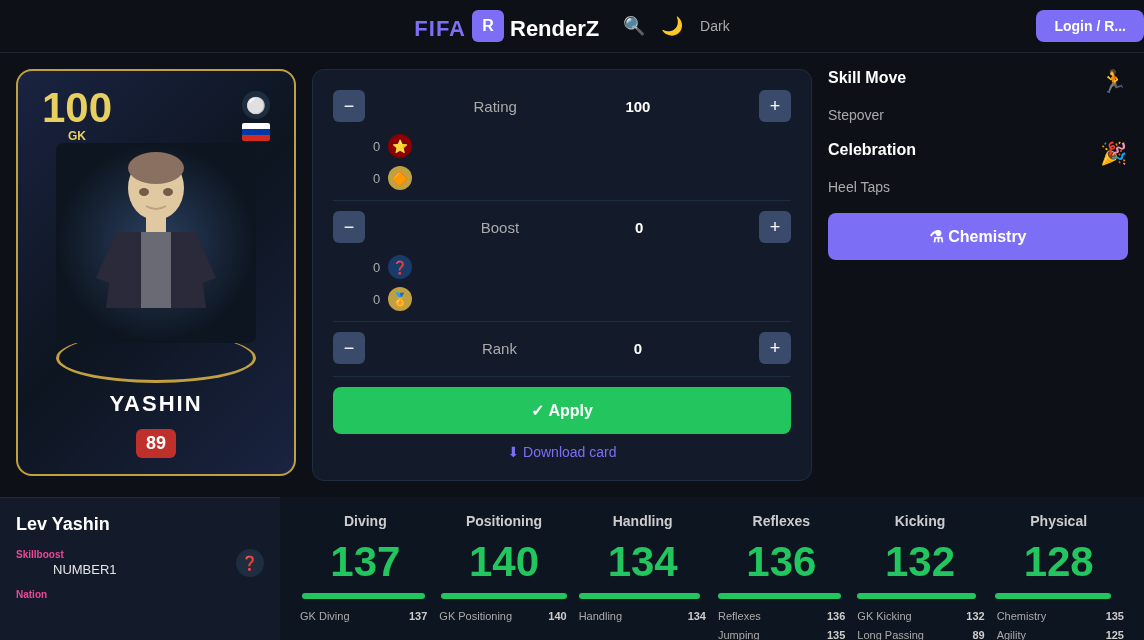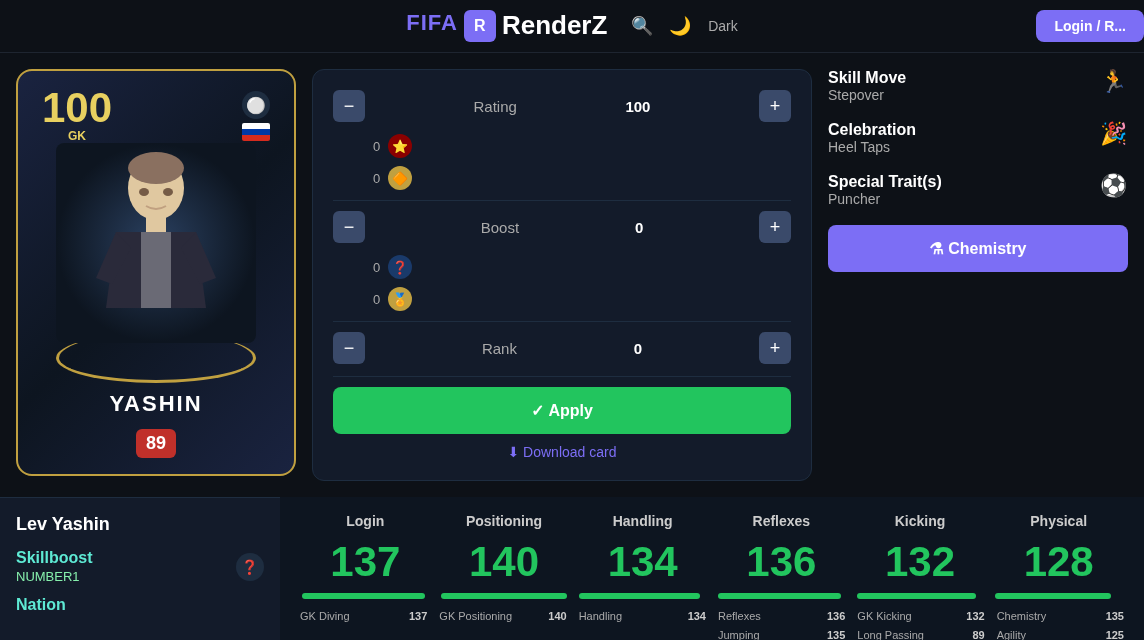--- a/index.html
+++ b/index.html
@@ -18,21 +18,21 @@
       display: flex;
       align-items: center;
       justify-content: center;
       padding: 10px 20px;
       border-bottom: 1px solid #1e2530;
       gap: 12px;
       position: relative;
     }
     .header-logo {
       display: flex;
-      align-items: flex-start;
+      align-items: flex-end;
       gap: 6px;
     }
     .logo-fifa {
       font-size: 22px;
       font-weight: 900;
       color: #7c6ef5;
       letter-spacing: 1px;
     }
     .logo-r-badge {
       background: #7c6ef5;
@@ -40,21 +40,21 @@
       font-weight: 900;
       font-size: 16px;
       width: 32px;
       height: 32px;
       border-radius: 6px;
       display: flex;
       align-items: center;
       justify-content: center;
     }
     .logo-renderz {
-      font-size: 26px;
+      font-size: 22px;
       font-weight: 700;
       color: #ffffff;
     }
     .region-select {
       background: #1e2530;
       color: #cccccc;
       border: 1px solid #2e3a4a;
       border-radius: 8px;
       padding: 6px 12px;
       font-size: 13px;
@@ -245,21 +245,21 @@
     }
     .trait-info {}
     .trait-title {
       font-size: 16px;
       font-weight: 700;
       color: #ffffff;
     }
     .trait-value {
       font-size: 14px;
       color: #aaaaaa;
-      margin-top: 0;
+      margin-top: 20px;
     }
     .trait-icon {
       font-size: 22px;
       color: #aaaaaa;
     }
     .chemistry-btn {
       background: #7c6ef5;
       color: white;
       border: none;
       border-radius: 8px;
@@ -288,28 +288,29 @@
       padding: 16px;
       border-top: 1px solid #1e2d40;
     }
     .player-name-big {
       font-size: 18px;
       font-weight: 700;
       color: #ffffff;
       margin-bottom: 14px;
     }
     .info-label {
-      font-size: 16px;
-      color: #5eead4;
+      font-size: 10px;
+      color: #ec4899;
       font-weight: 600;
       margin-bottom: 2px;
     }
     .info-value {
       font-size: 13px;
-      color: #86efac;
+      color: #e5e5e5;
+      margin-left: 37px;
     }
     .info-section {
       margin-bottom: 12px;
       display: flex;
       justify-content: space-between;
       align-items: center;
     }
     .info-icon-circle {
       width: 28px;
       height: 28px;
@@ -527,27 +528,20 @@
       </div>
       <div class="trait-icon">🏃</div>
     </div>
     <div class="trait-row">
       <div class="trait-info">
         <div class="trait-title">Celebration</div>
         <div class="trait-value">Heel Taps</div>
       </div>
       <div class="trait-icon">🎉</div>
     </div>
-    <div class="trait-row">
-      <div class="trait-info">
-        <div class="trait-title">Special Trait(s)</div>
-        <div class="trait-value">Puncher</div>
-      </div>
-      <div class="trait-icon">⚽</div>
-    </div>
     <button class="chemistry-btn">⚗ Chemistry</button>
   </div>
 </div>
 
 <div class="bottom-section">
 
   <div class="player-info-panel">
     <div class="player-name-big">Lev Yashin</div>
 
     <div class="info-section">
@@ -563,21 +557,21 @@
       <div>
         <div class="info-label">Nation</div>
 
       </div>
 
     </div>
   </div>
 
   <div class="stats-section">
     <div class="stats-header">
-      <div class="stat-col-header">Login</div>
+      <div class="stat-col-header">Diving</div>
       <div class="stat-col-header">Positioning</div>
       <div class="stat-col-header">Handling</div>
       <div class="stat-col-header">Reflexes</div>
       <div class="stat-col-header">Kicking</div>
       <div class="stat-col-header">Physical</div>
     </div>
     <div class="stats-values">
       <div class="stat-big-value">137</div>
       <div class="stat-big-value">140</div>
       <div class="stat-big-value">134</div>

